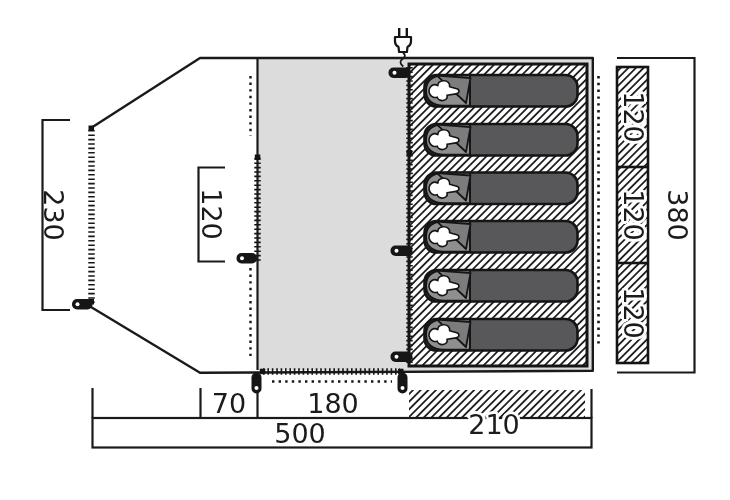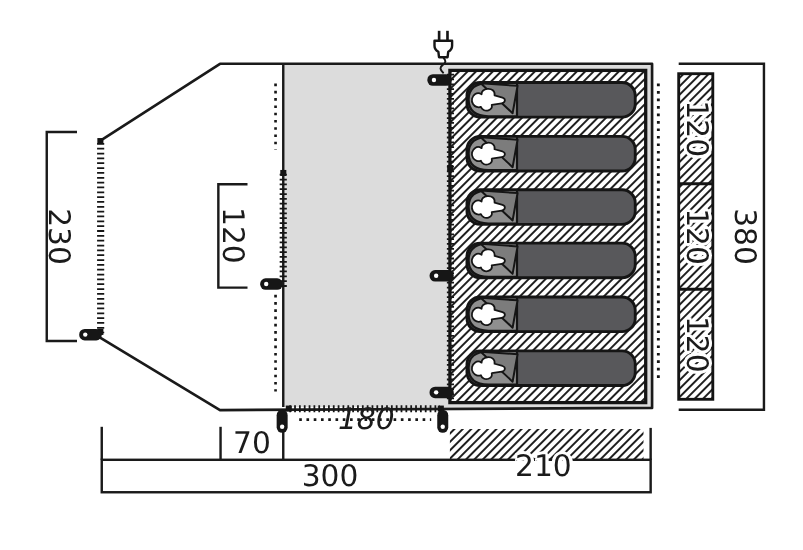--- a/index.html
+++ b/index.html
@@ -138,23 +138,23 @@
 
   <g>
     <line x1="399.2" y1="28" x2="399.2" y2="37" stroke="#161616" stroke-width="2.4"></line>
     <line x1="406.8" y1="28" x2="406.8" y2="37" stroke="#161616" stroke-width="2.4"></line>
     <path d="M395,37 h16 v4.5 q0,3.5 -3.5,5.5 l-0.6,5 h-7.8 l-0.6,-5 q-3.5,-2 -3.5,-5.5 z" fill="#ffffff" stroke="#161616" stroke-width="2.2" stroke-linejoin="round"></path>
     <path d="M403,52.5 q4,3.5 -0.5,6.5 q-4.5,3.2 0.8,7.5" fill="none" stroke="#161616" stroke-width="1.8"></path>
   </g>
 </svg>
 
 <div class="lbl" style="left:201px;top:389px;width:56px;height:28px;">70</div>
-<div class="lbl" style="left:258px;top:367px;width:150px;height:28px;font-style:italic;">180</div>
+<div class="lbl" style="left:258px;top:389px;width:150px;height:28px;">180</div>
 <div class="lbl halo" style="left:406px;top:389px;width:176px;height:28px;margin-top:21px;">210</div>
-<div class="lbl" style="left:92px;top:419px;width:416px;height:28px;">300</div>
+<div class="lbl" style="left:92px;top:419px;width:416px;height:28px;">500</div>
 
 <div class="lbl rot" style="left:53px;top:215px;">230</div>
 <div class="lbl rot" style="left:211px;top:214px;">120</div>
 
 <div class="lbl rot halo" style="left:633px;top:117px;">120</div>
 <div class="lbl rot halo" style="left:633px;top:215px;">120</div>
 <div class="lbl rot halo" style="left:633px;top:313px;">120</div>
 <div class="lbl rot" style="left:677px;top:215px;">380</div>
 
 </div>

